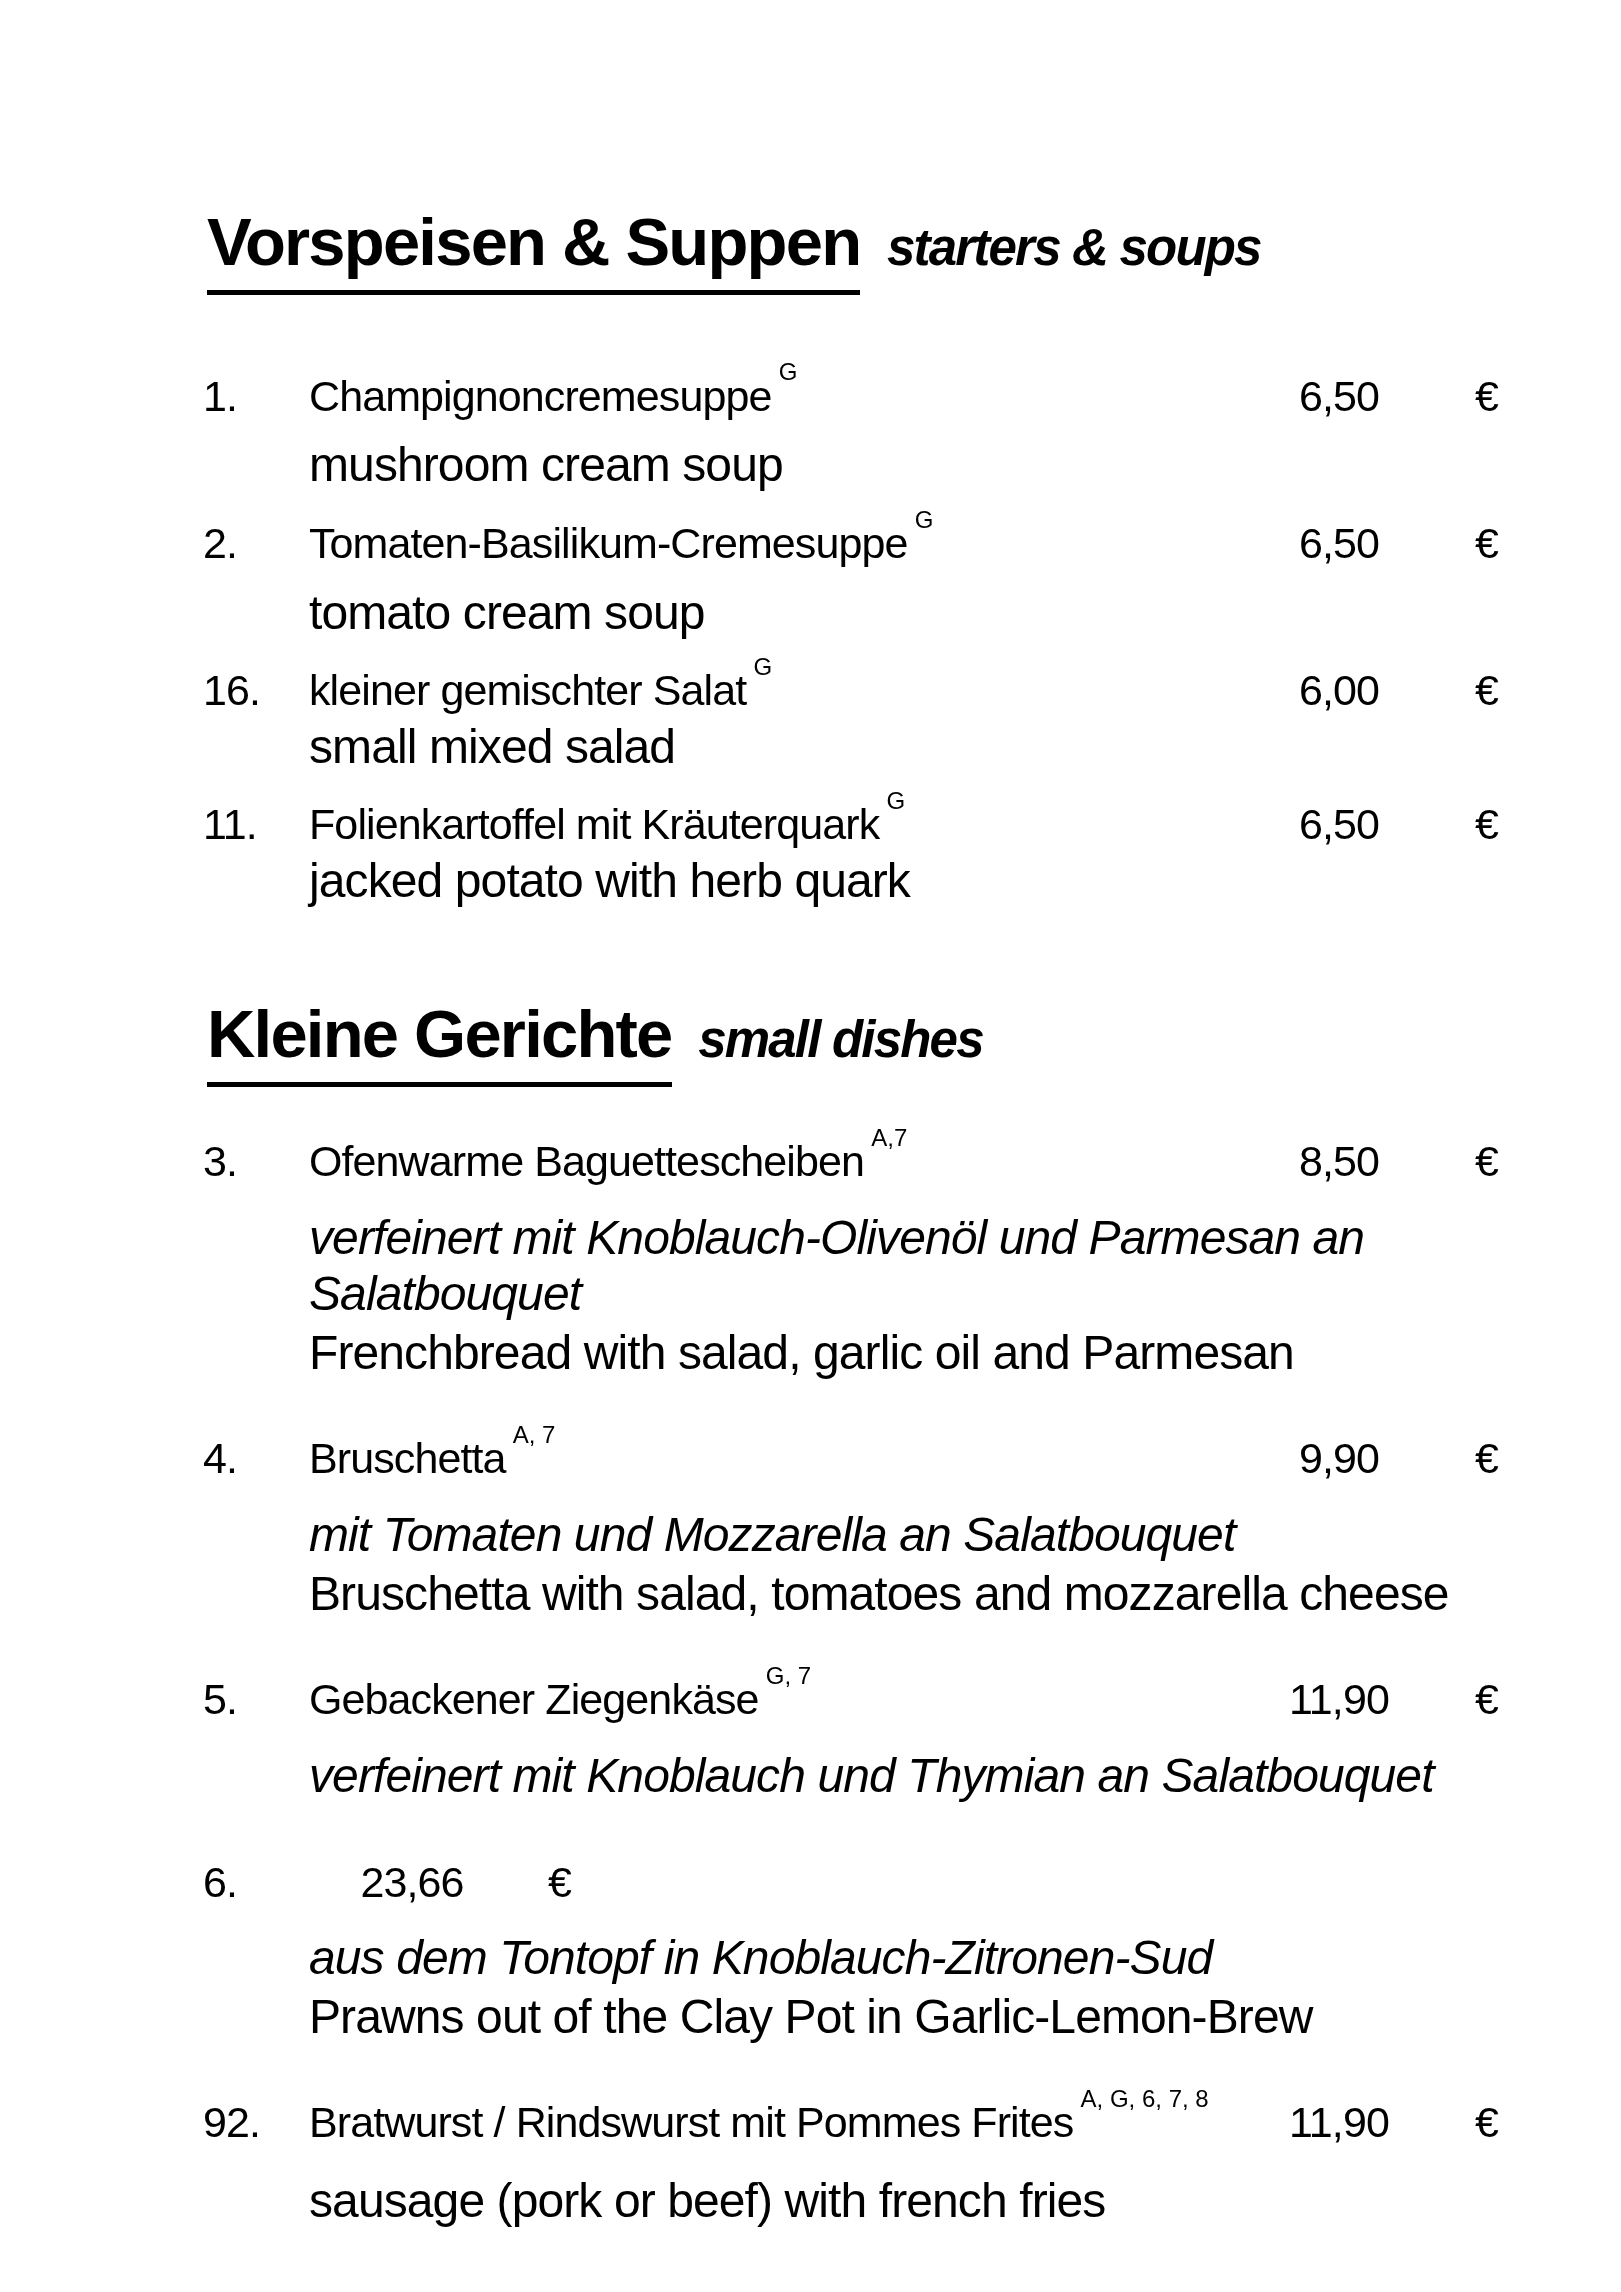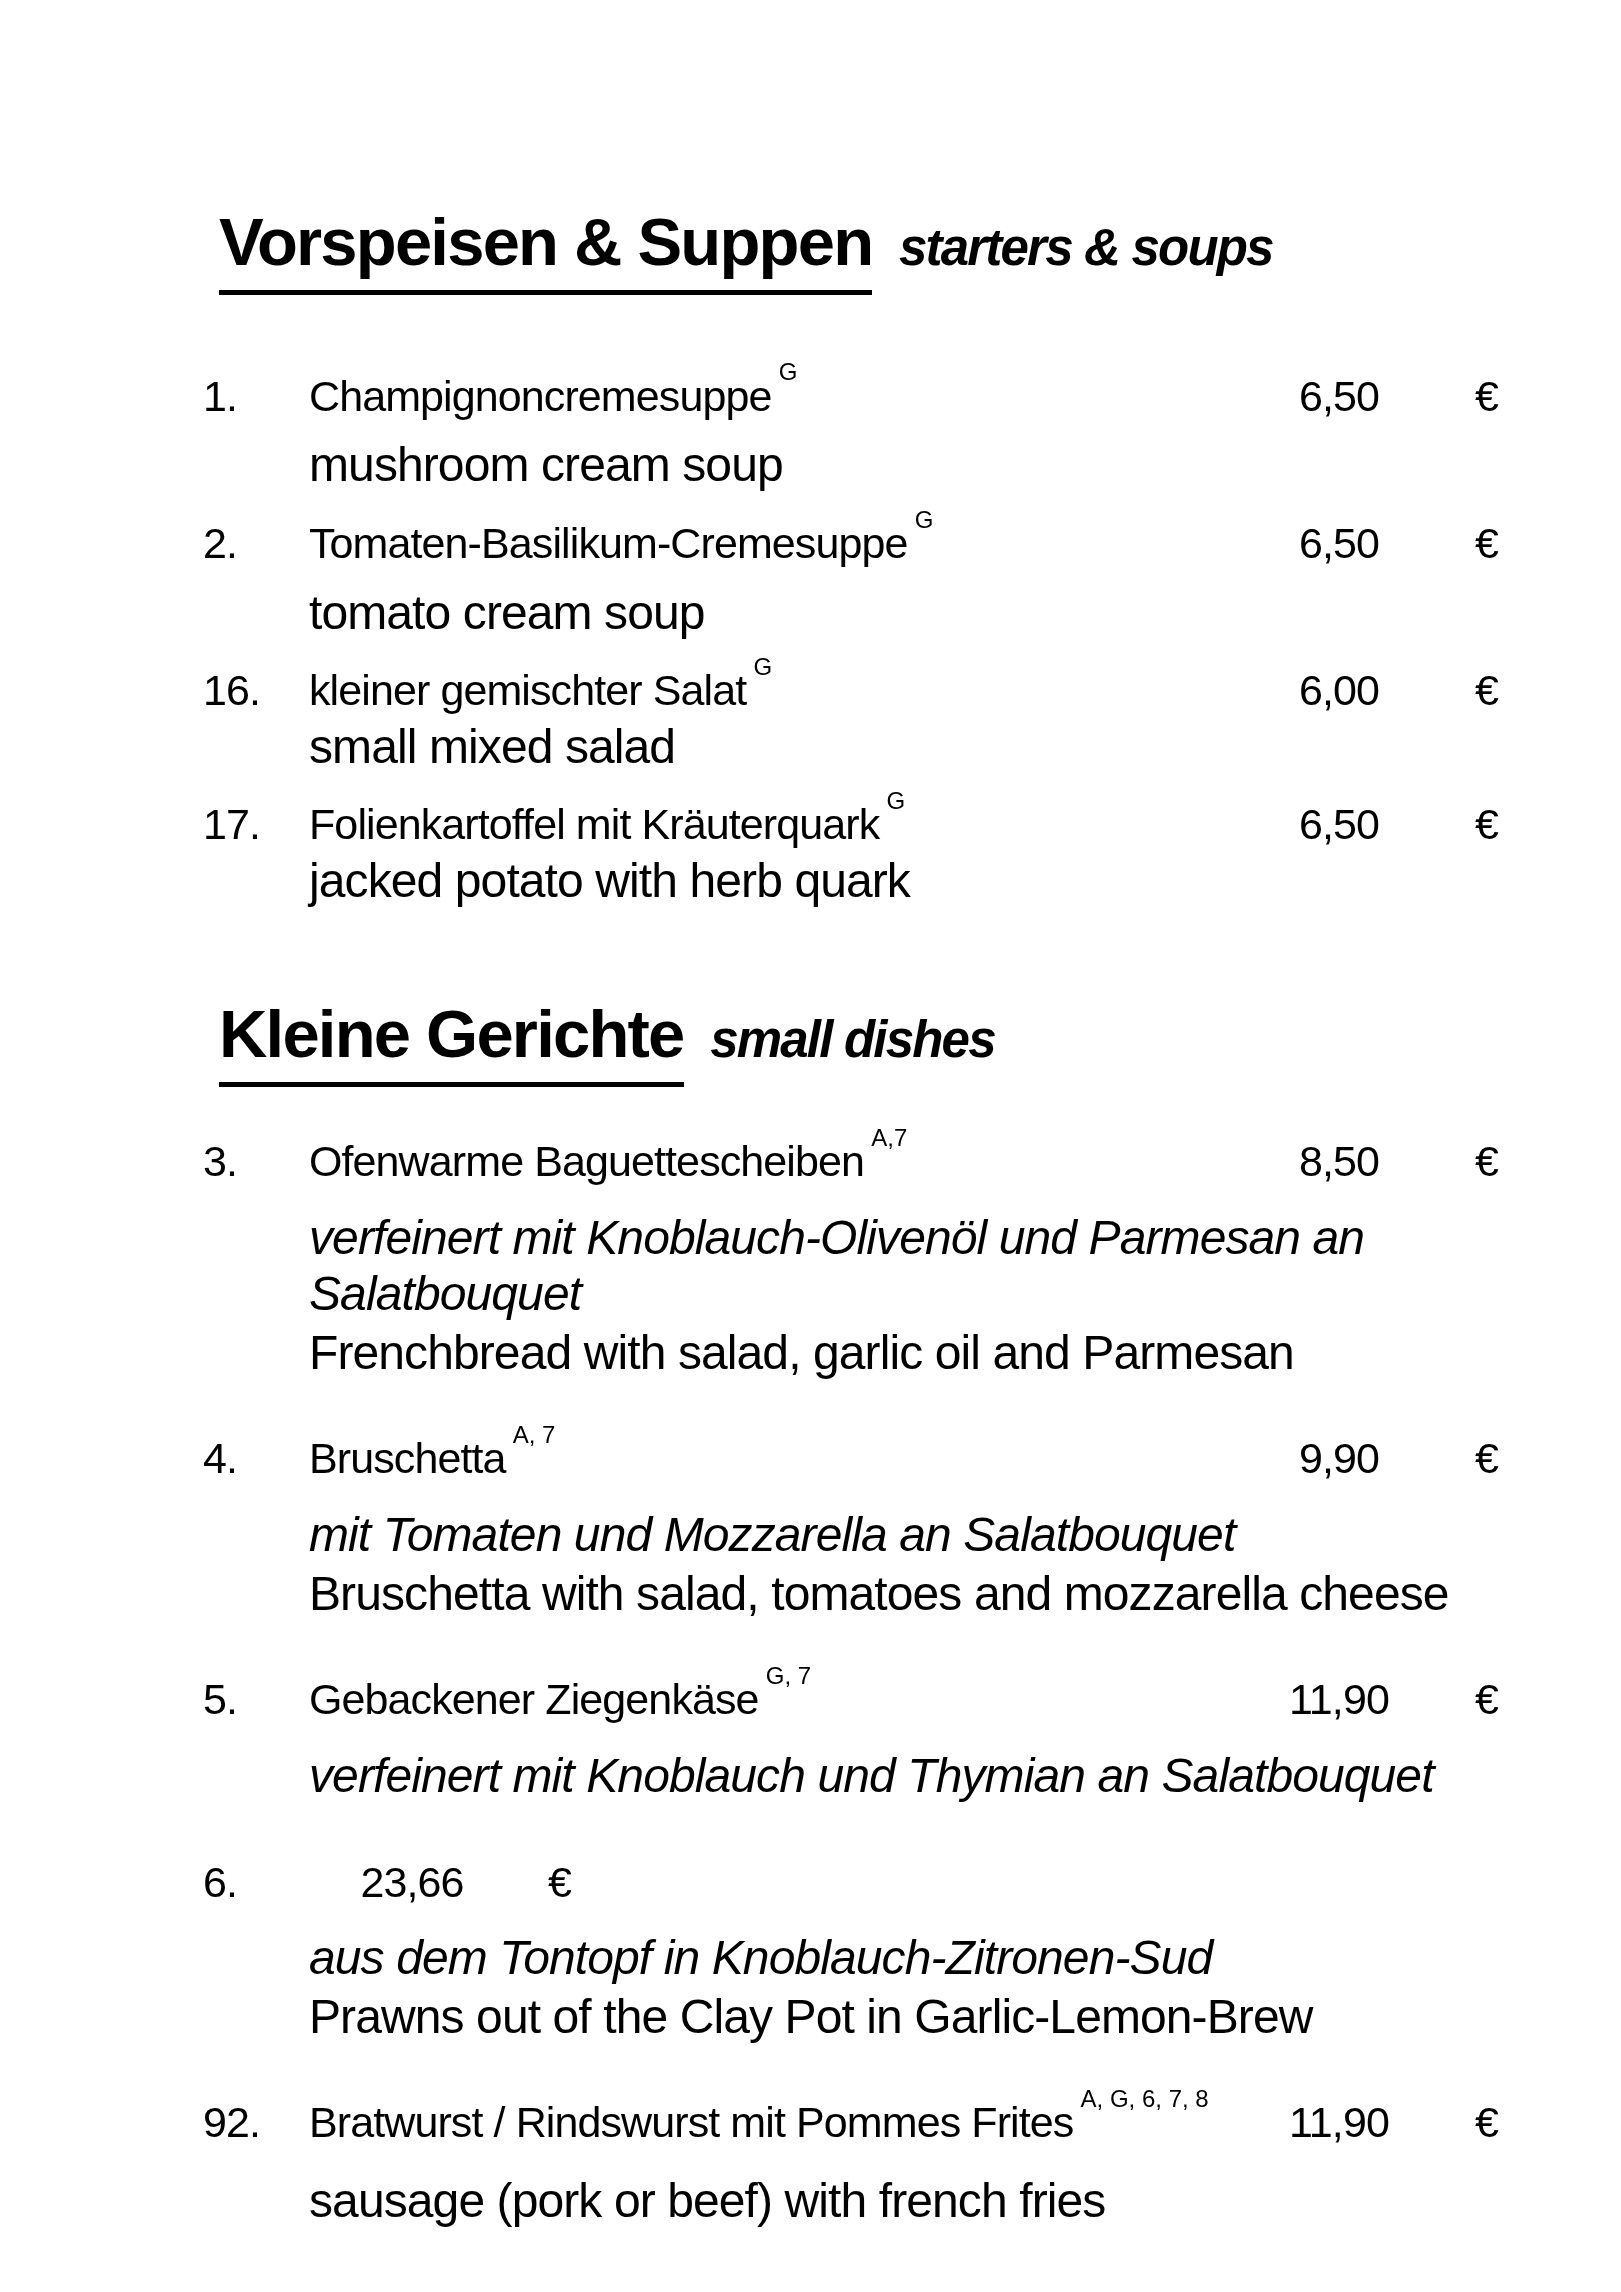--- a/index.html
+++ b/index.html
@@ -17,21 +17,21 @@
   }
   .page {
     box-sizing: border-box;
     width: 1622px;
     height: 2293px;
     padding: 202px 124px 0 203px;
     letter-spacing: -0.9px;
   }
   
   h2.section-heading {
-    margin: 0 0 76px 16px;
+    margin: 0 0 76px 4px;
     font-size: 67px;
     line-height: 1.2;
     font-weight: bold;
     letter-spacing: -1.8px;
   }
   .sec-1 h2.section-heading {
     margin-top: 85px;
     margin-bottom: 49px;
   }
   .heading-title {
@@ -130,21 +130,21 @@
       <span class="name-wrap"><span class="nm">kleiner gemischter Salat</span><sup class="sup">G</sup></span>
       <span class="price">6,00</span>
       <span class="euro">€</span>
     </div>
 
     <div class="desc-en">small mixed salad</div>
   </div>
 
   <div class="item no-de">
     <div class="item-row">
-      <span class="num">17.</span>
+      <span class="num">11.</span>
       <span class="name-wrap"><span class="nm">Folienkartoffel mit Kräuterquark</span><sup class="sup">G</sup></span>
       <span class="price">6,50</span>
       <span class="euro">€</span>
     </div>
 
     <div class="desc-en">jacked potato with herb quark</div>
   </div>
 </div>
   </section>
 

